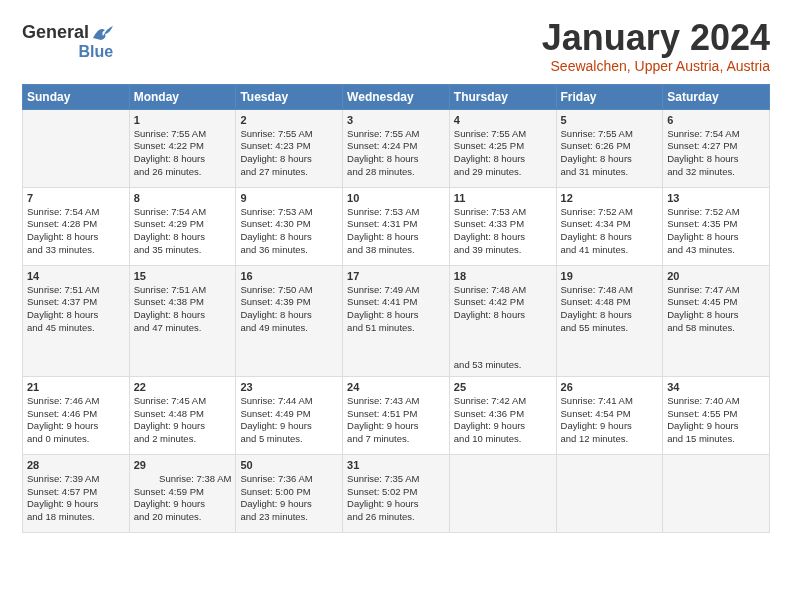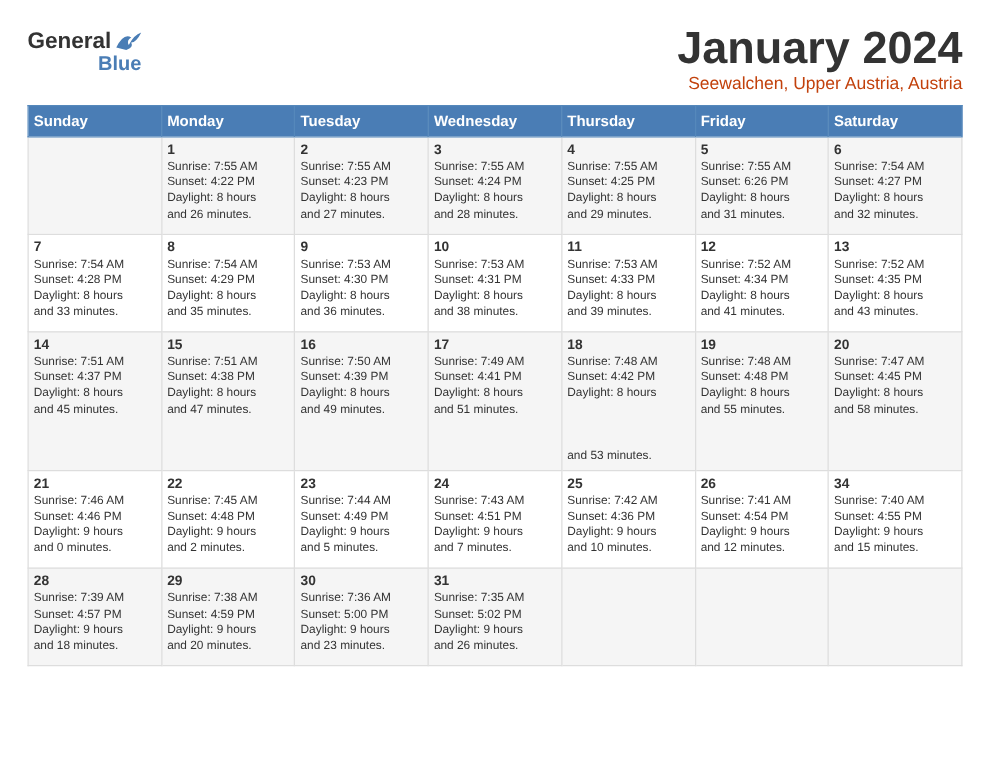--- a/index.html
+++ b/index.html
@@ -332,27 +332,27 @@
         <tr>
           <td>
             <span class="day-num">28</span>
             <span style="display: block; line-height: 1.35;">Sunrise: 7:39 AM</span>
             <span style="display: block; line-height: 1.35;">Sunset: 4:57 PM</span>
             <span style="display: block; line-height: 1.35;">Daylight: 9 hours</span>
             <span style="display: block; line-height: 1.35;">and 18 minutes.</span>
           </td>
           <td>
             <span class="day-num">29</span>
-            <span style="display: block; line-height: 1.35;">Sunrise: 7:38 AM</span>
+            <span style="display: block; line-height: 1.35; text-align: right;">Sunrise: 7:38 AM</span>
             <span style="display: block; line-height: 1.35;">Sunset: 4:59 PM</span>
             <span style="display: block; line-height: 1.35;">Daylight: 9 hours</span>
             <span style="display: block; line-height: 1.35;">and 20 minutes.</span>
           </td>
           <td>
-            <span class="day-num">30</span>
+            <span class="day-num">50</span>
             <span style="display: block; line-height: 1.35;">Sunrise: 7:36 AM</span>
             <span style="display: block; line-height: 1.35;">Sunset: 5:00 PM</span>
             <span style="display: block; line-height: 1.35;">Daylight: 9 hours</span>
             <span style="display: block; line-height: 1.35;">and 23 minutes.</span>
           </td>
           <td>
             <span class="day-num">31</span>
             <span style="display: block; line-height: 1.35;">Sunrise: 7:35 AM</span>
             <span style="display: block; line-height: 1.35;">Sunset: 5:02 PM</span>
             <span style="display: block; line-height: 1.35;">Daylight: 9 hours</span>

